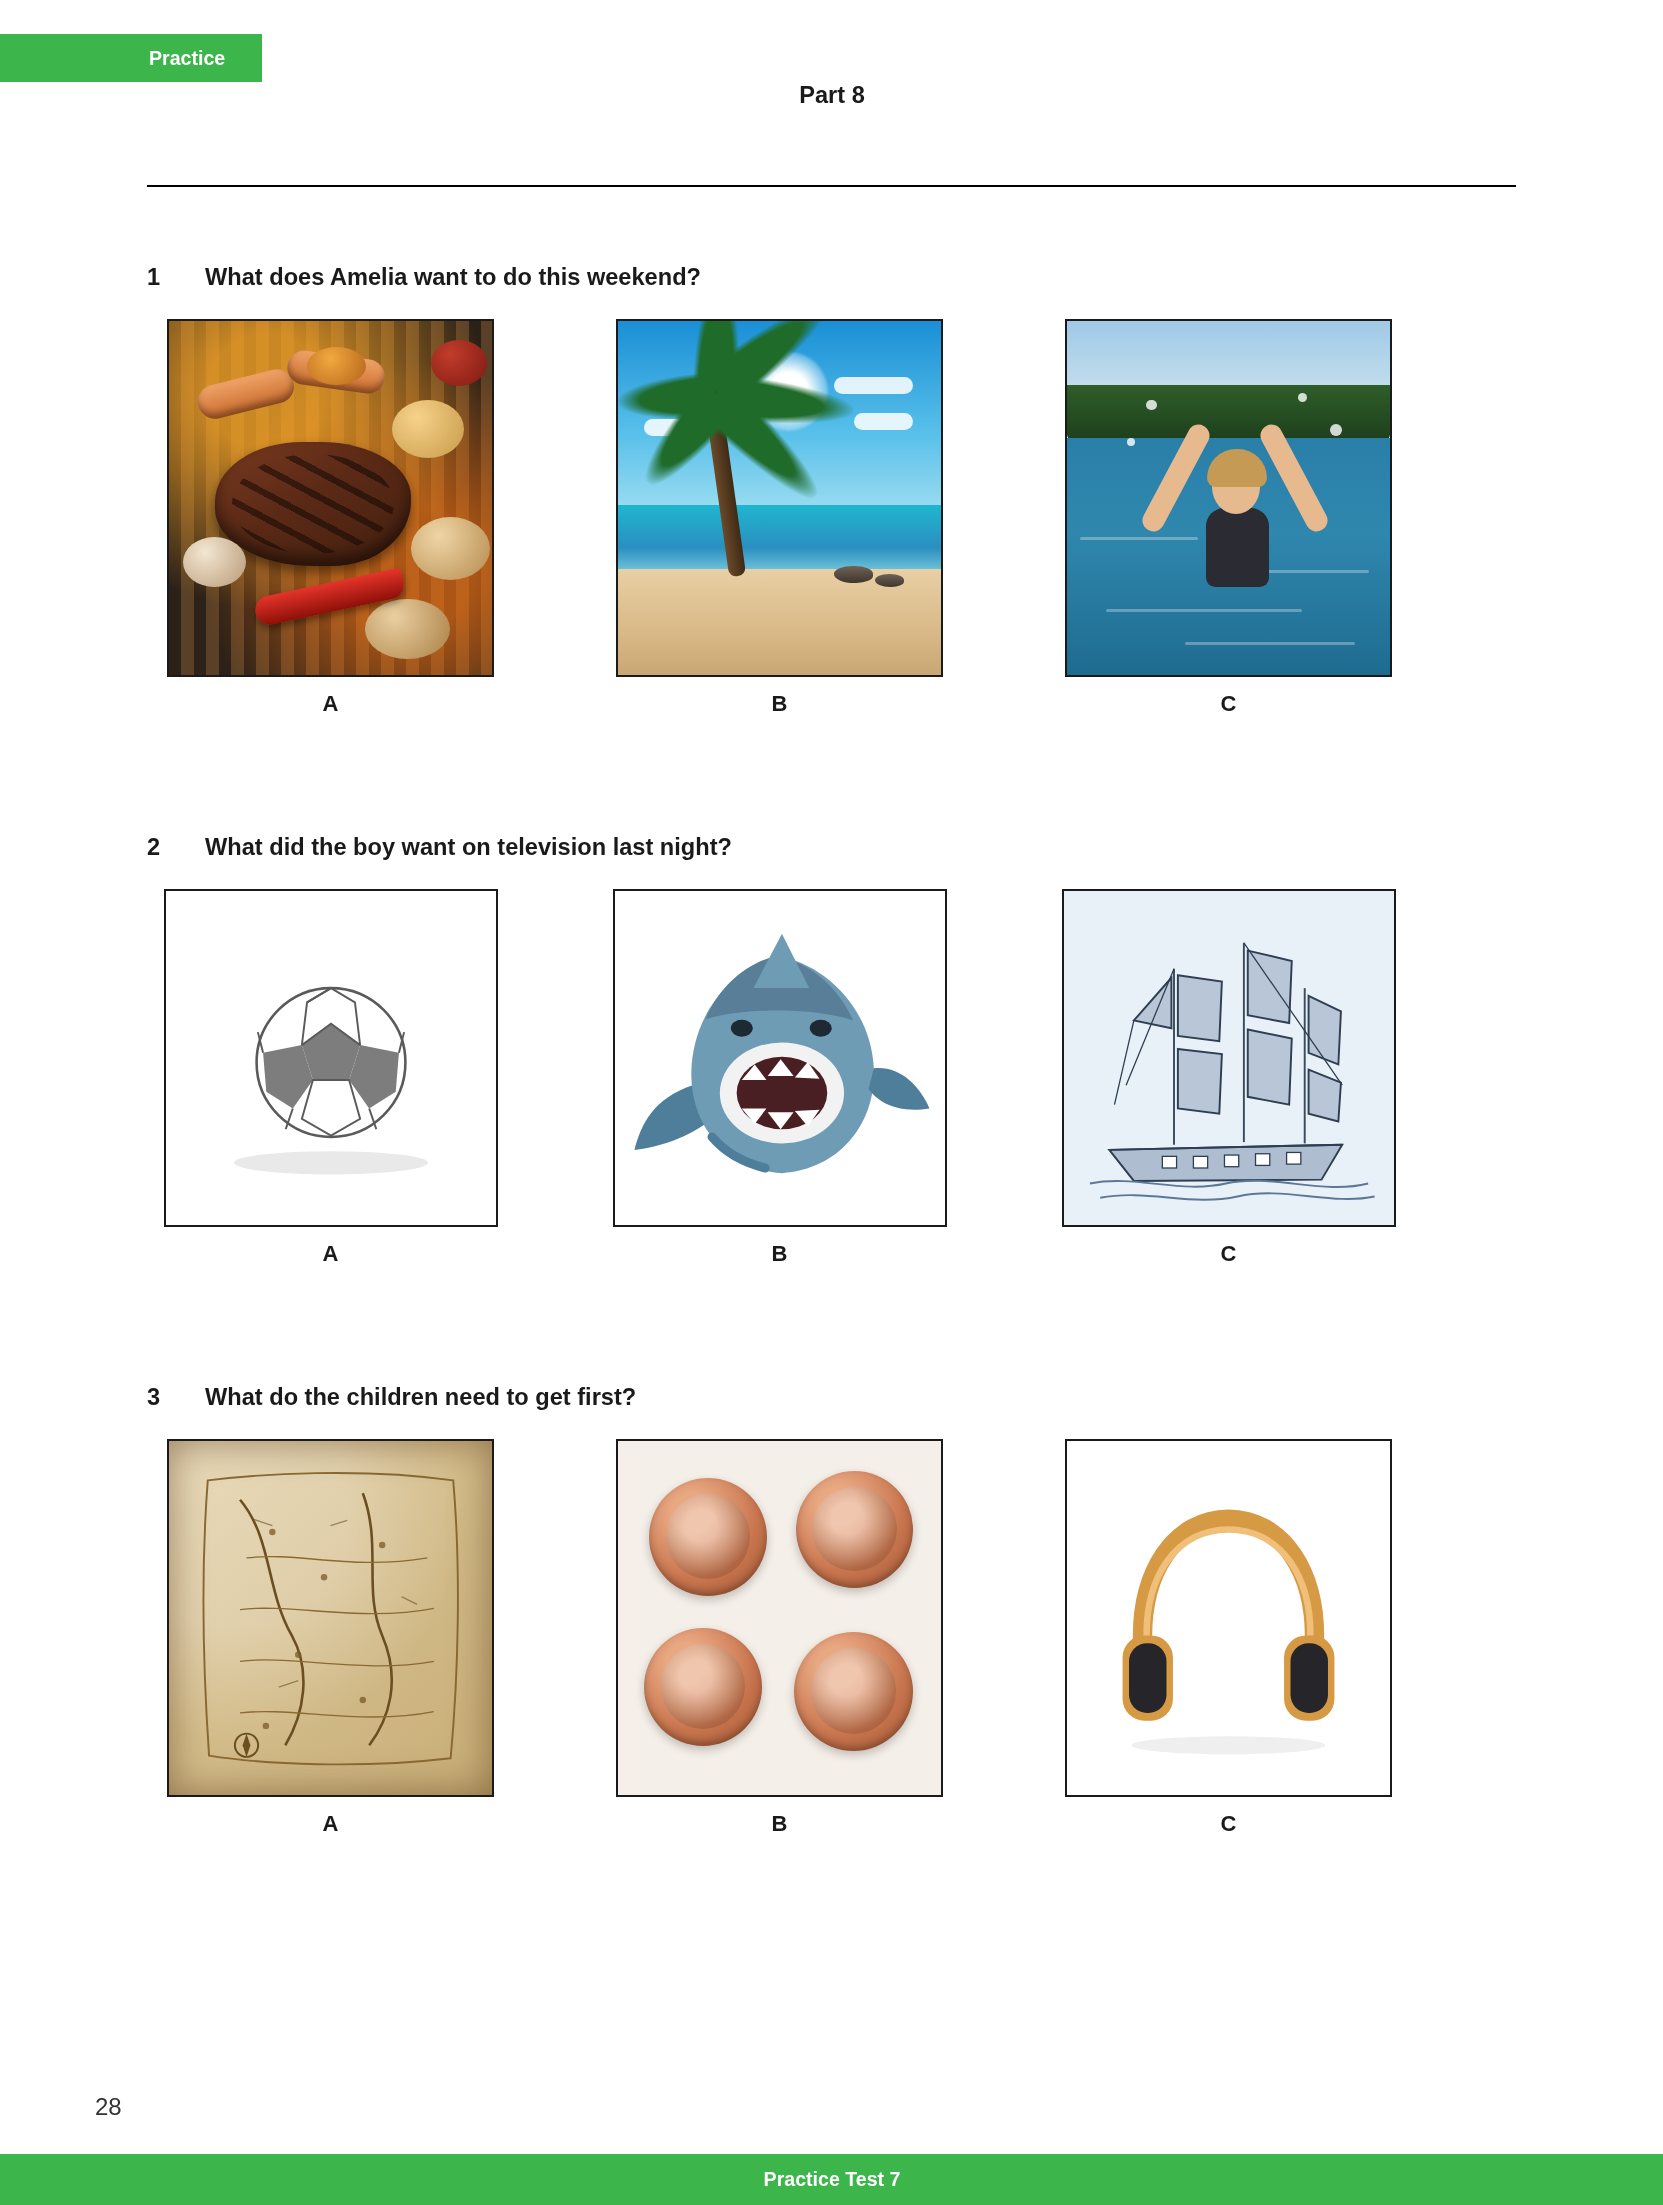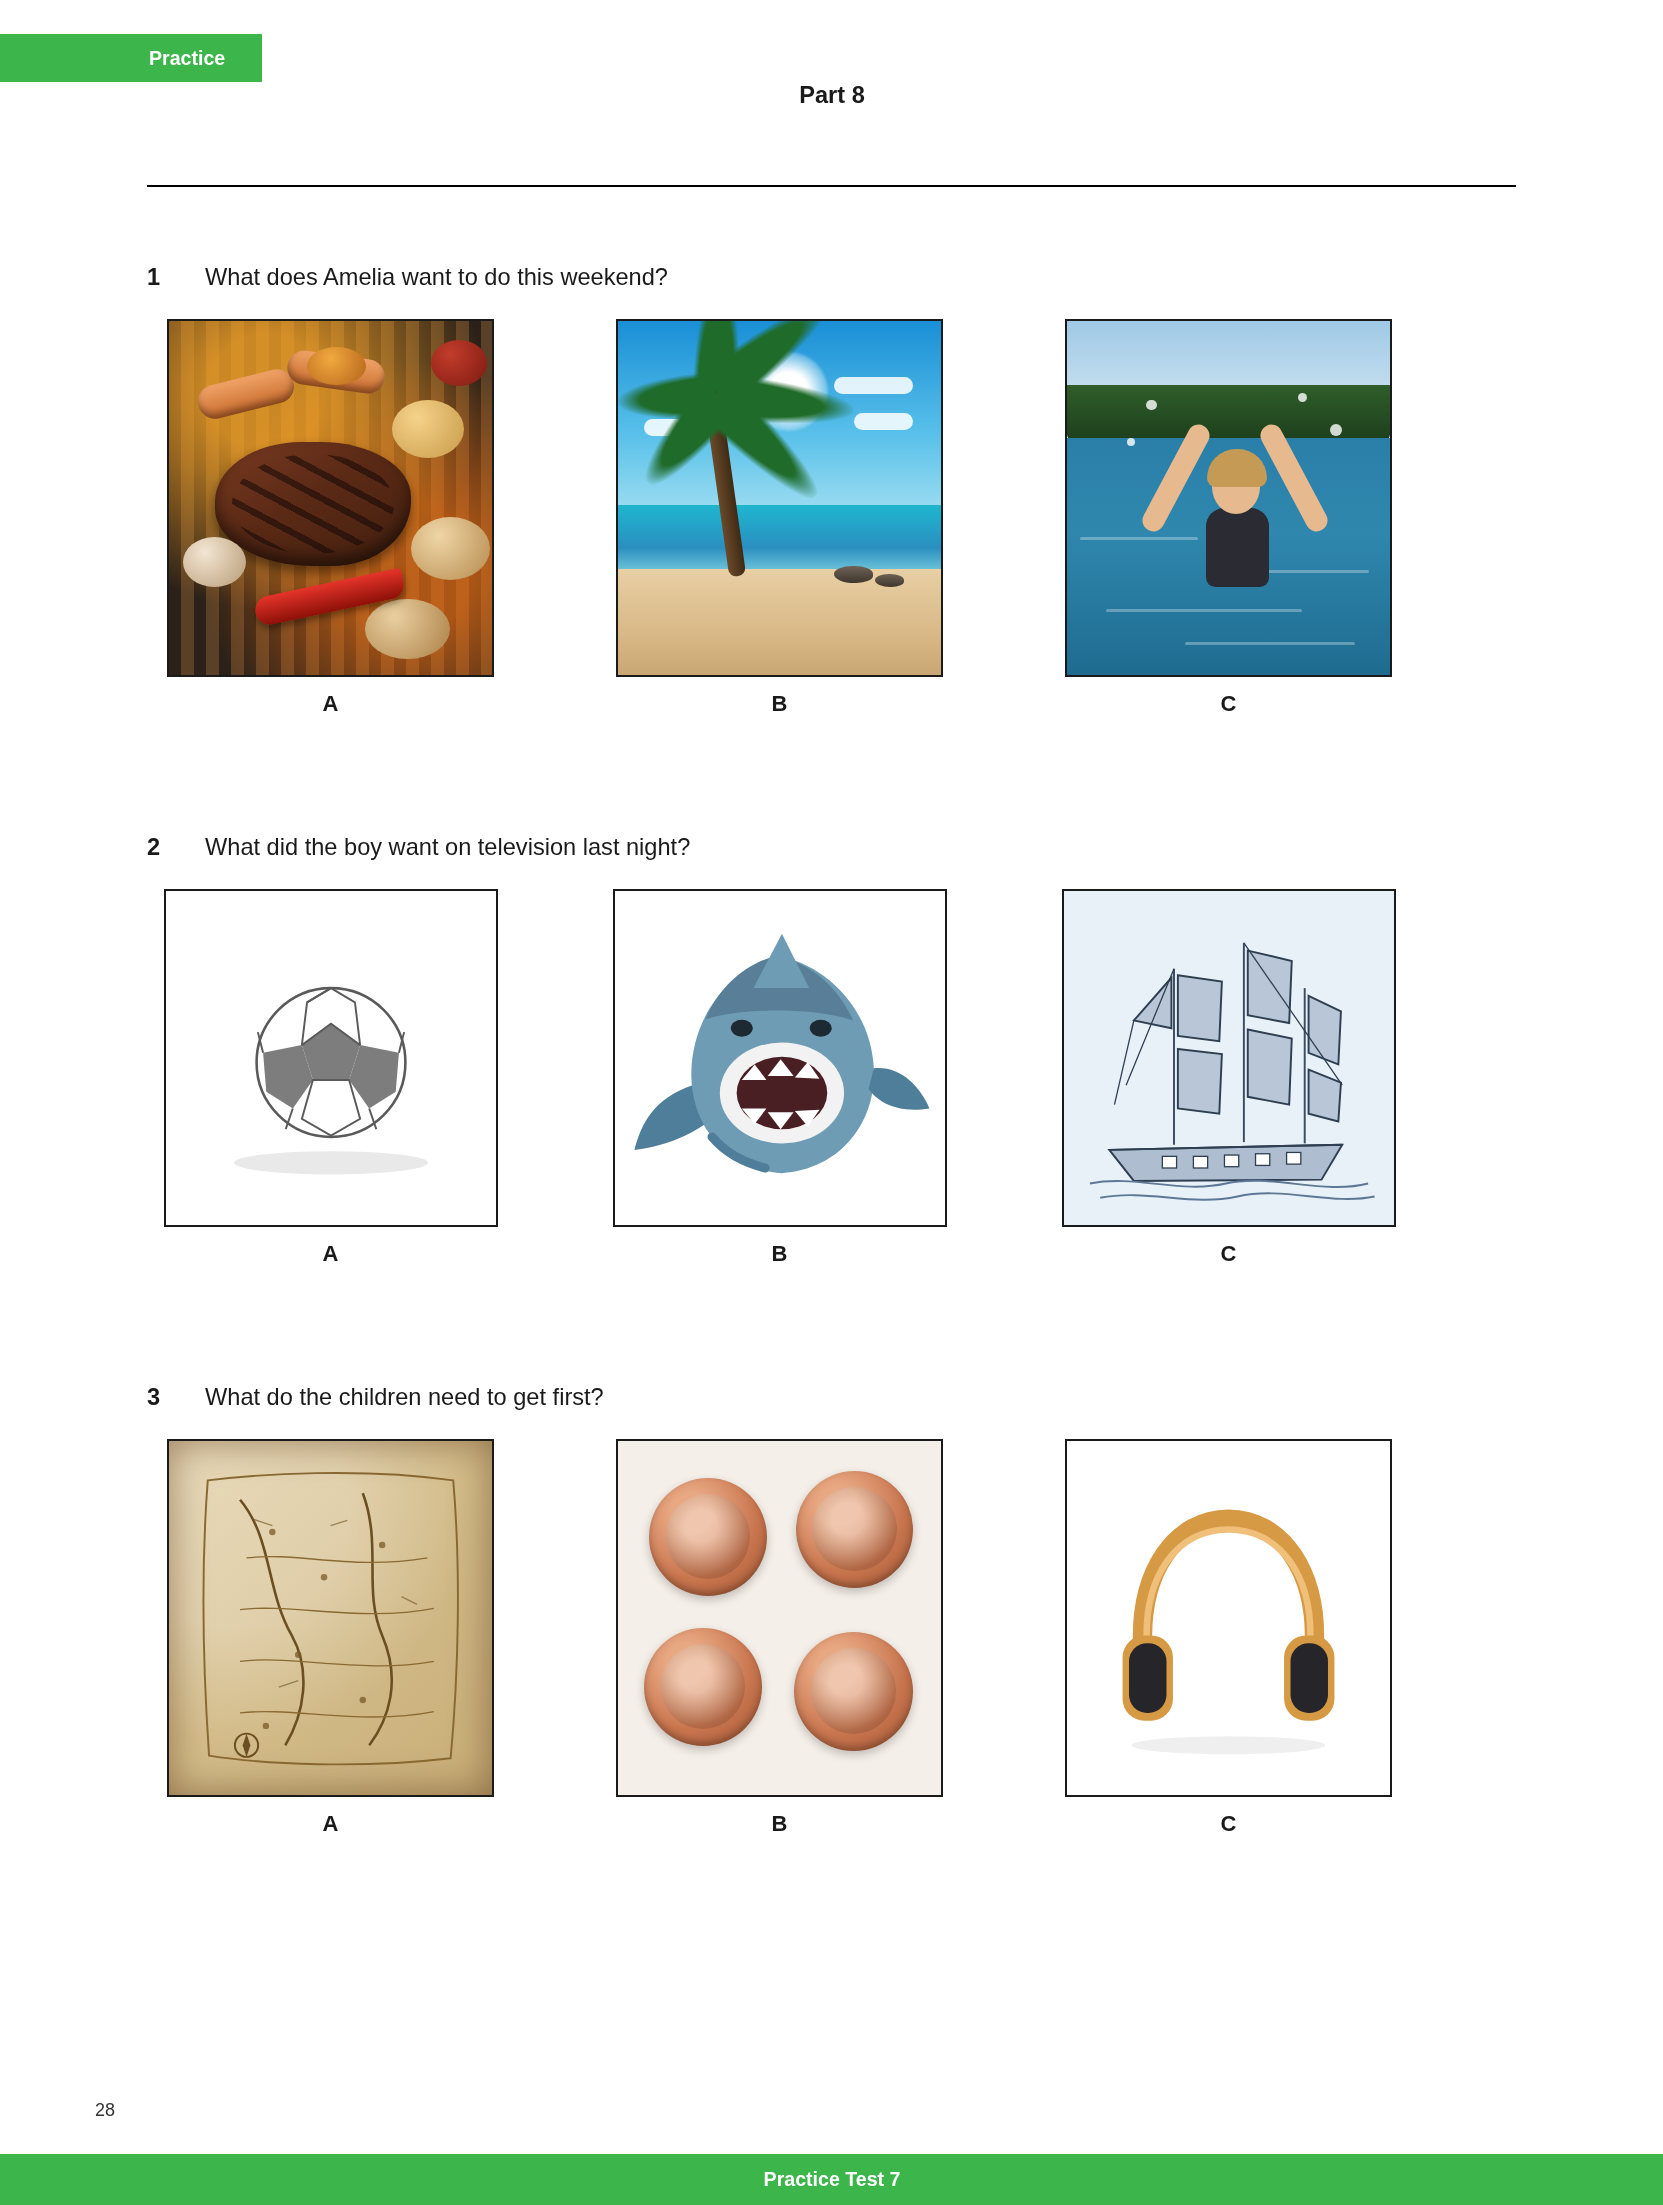--- a/index.html
+++ b/index.html
@@ -87,21 +87,21 @@
     display: flex;
     align-items: baseline;
     font-size: 23.6px;
   }
   .q-num {
     font-weight: bold;
     width: 58px;
     flex: none;
   }
   .q-text {
-    font-weight: normal;
+    font-weight: bold;
   }
 
   .options-row {
     margin-top: 27.5px;
     display: flex;
   }
   .option {
     width: 367px;
     flex: none;
     display: flex;
@@ -301,21 +301,21 @@
   .cn4 { left: 176px; top: 191px; width: 119px; height: 119px; }
 
   
   .hp-wrap { position: absolute; inset: 0; background: #ffffff; }
 
   
   .page-number {
     position: absolute;
     left: 95px;
     bottom: 84px;
-    font-size: 18px;
+    font-size: 24px;
     color: #333333;
   }
   .footer-bar {
     position: absolute;
     left: 0; bottom: 0;
     width: 1664px;
     height: 51px;
     background: #3cb54a;
     display: flex;
     align-items: center;

